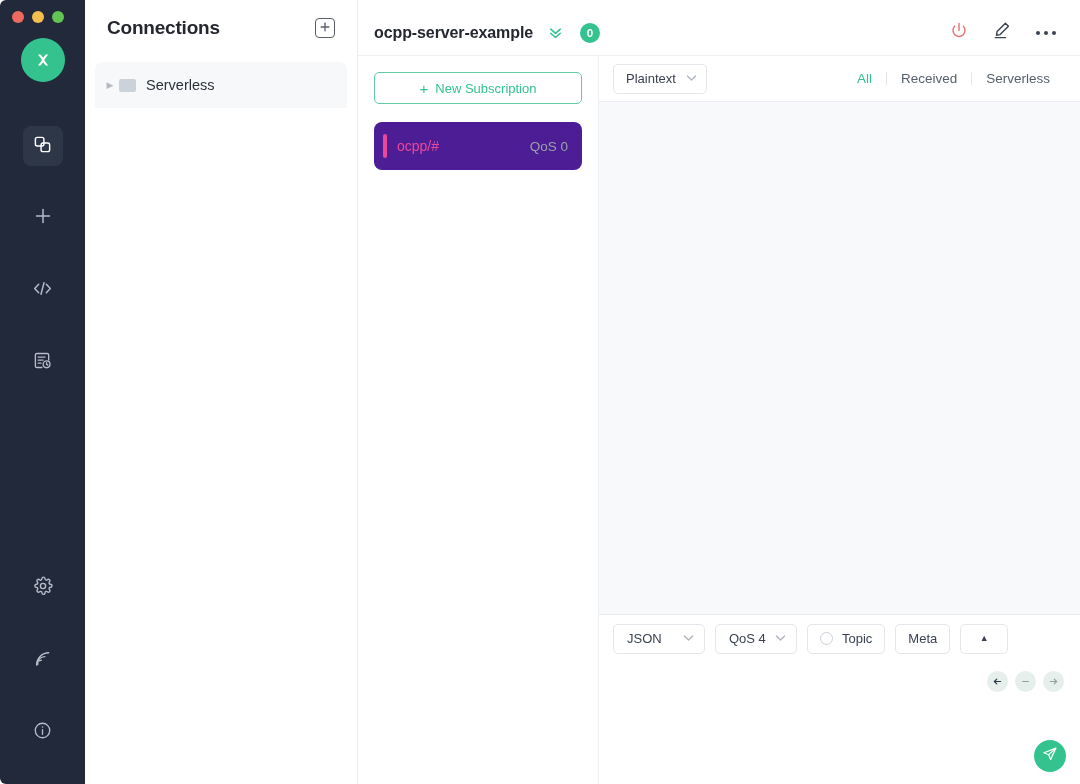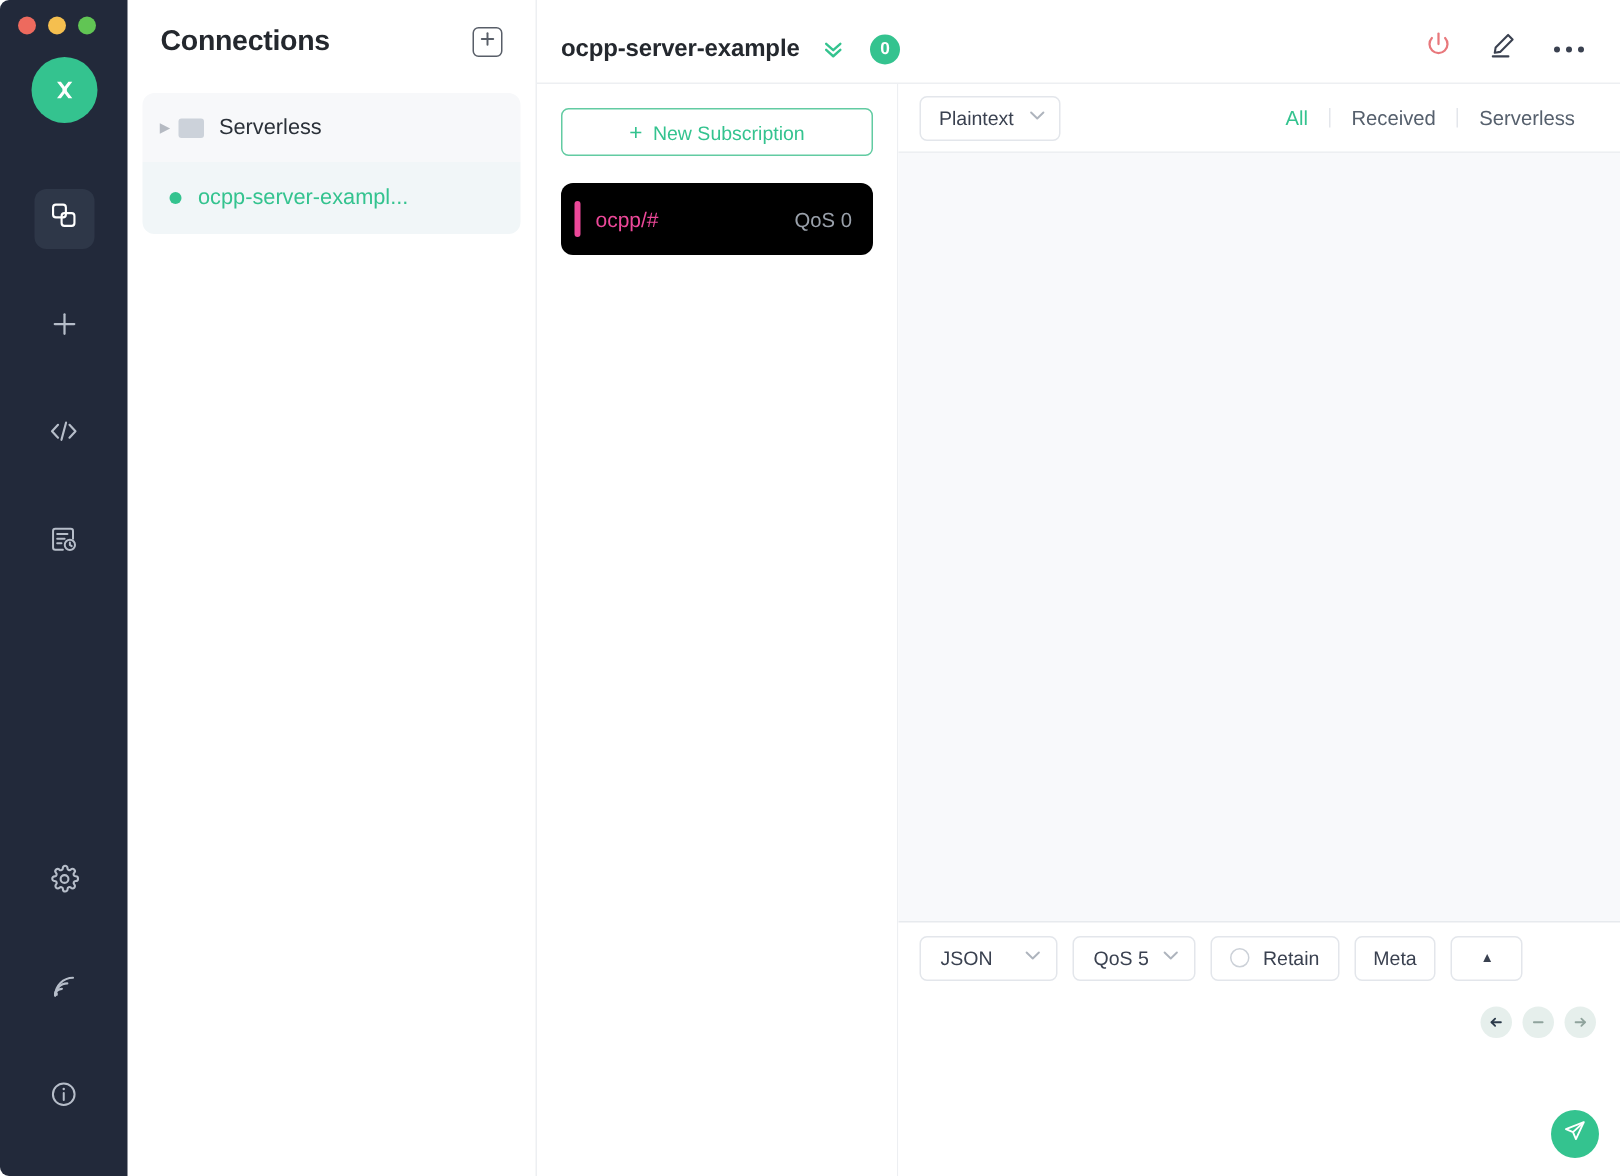--- a/index.html
+++ b/index.html
@@ -151,21 +151,21 @@
     border-radius: 5px;
     color: #34c38f; background: #fff;
     font-size: 13px;
     display: flex; align-items: center; justify-content: center; gap: 7px;
     font-family: inherit;
   }
   .new-sub .plus { font-size: 15px; line-height: 1; }
   .sub-item {
     margin-top: 18px;
     height: 48px;
-    background: #000000;
+    background: #4c1d95;
     border-radius: 8px;
     display: flex; align-items: center;
     padding: 0 14px 0 0;
     position: relative;
   }
   .sub-bar {
     position: absolute; left: 9px; top: 12px;
     width: 4px; height: 24px; border-radius: 2px; background: #ec4899;
   }
   .sub-topic { margin-left: 23px; font-size: 14px; color: #ec4899; font-weight: 500; }
@@ -348,24 +348,20 @@
           </svg>
         </span>
       </div>
     </div>
 
     <div class="conn-list">
       <div class="group-row">
         <span class="caret">▶</span>
         <span class="folder-ico"></span>
         <span class="group-name">Serverless</span>
-      </div>
-      <div class="conn-row">
-        <span class="status-dot"></span>
-        <span class="conn-name">ocpp-server-exampl...</span>
       </div>
     </div>
   </div>
 
   <div class="right">
 
     <div class="right-header">
       <div class="rh-title">ocpp-server-example</div>
       <div class="rh-chev">
         <svg width="17" height="17" viewBox="0 0 18 18" fill="none" stroke="currentColor" stroke-width="1.7" stroke-linecap="round" stroke-linejoin="round">
@@ -438,30 +434,30 @@
           <div class="pub-row1">
             <button class="pbtn wide">
               <span>JSON</span>
               <span class="chev">
                 <svg width="11" height="8" viewBox="0 0 11 8" fill="none" stroke="currentColor" stroke-width="1.3" stroke-linecap="round" stroke-linejoin="round">
                     <polyline points="1.4,2 5.5,6 9.6,2"></polyline>
                   </svg>
               </span>
             </button>
             <button class="pbtn qos">
-              <span>QoS 5</span>
+              <span>QoS 4</span>
               <span class="chev">
                 <svg width="11" height="8" viewBox="0 0 11 8" fill="none" stroke="currentColor" stroke-width="1.3" stroke-linecap="round" stroke-linejoin="round">
                     <polyline points="1.4,2 5.5,6 9.6,2"></polyline>
                   </svg>
               </span>
             </button>
             <button class="pbtn">
               <span class="retain-circle"></span>
-              <span>Retain</span>
+              <span>Topic</span>
             </button>
             <button class="pbtn">
               <span>Meta</span>
             </button>
             <button class="pbtn collapse">
               <span class="caret-up">▲</span>
             </button>
           </div>
 
 

